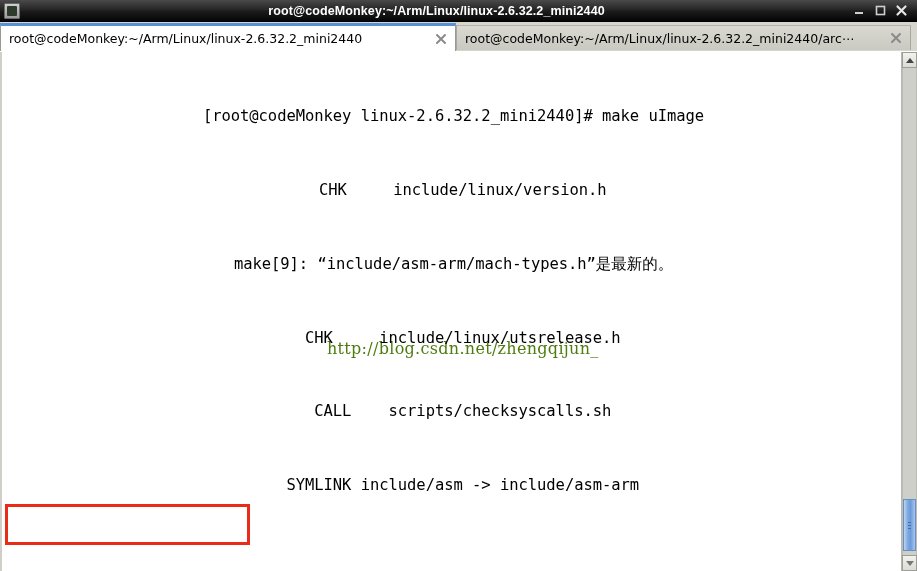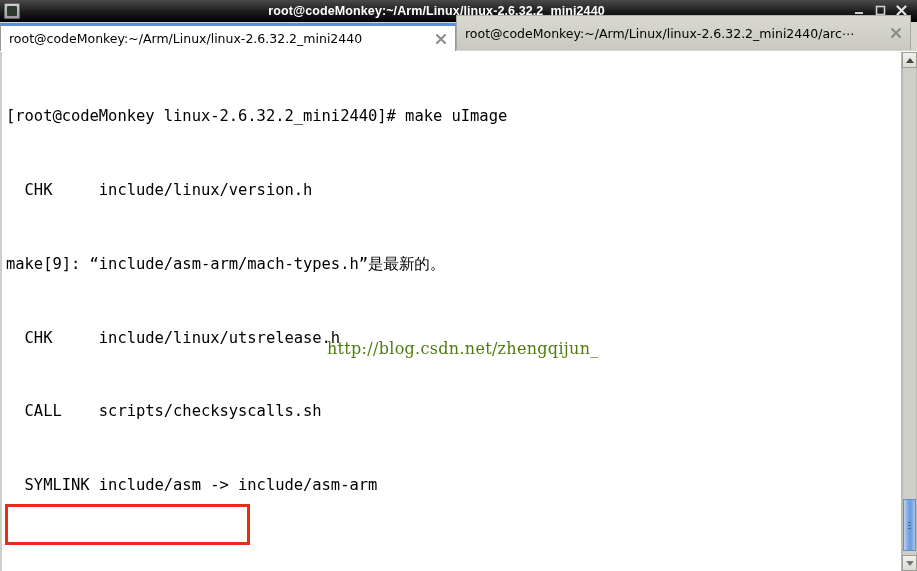--- a/index.html
+++ b/index.html
@@ -131,21 +131,21 @@
     border-left: 1px solid #9a9a94;
     border-right: 1px solid #9a9a94;
     width: 456px;
     flex: 0 0 456px;
   }
   .tab.inactive {
     background: linear-gradient(to bottom, #d9d9d1, #c9c9c1);
     border-top: 1px solid #b4b4ac;
     border-left: 1px solid #a8a8a0;
     border-right: 1px solid #a8a8a0;
-    height: 35px;
+    height: 25px;
     margin-bottom: 1px;
     width: 455px;
     flex: 0 0 455px;
   }
   .tab-label {
     flex: 1 1 auto;
     overflow: hidden;
     text-overflow: clip;
     white-space: nowrap;
   }
@@ -184,20 +184,21 @@
     color: #000000;
     white-space: pre;
     letter-spacing: -0.05px;
     padding-left: 2px;
     padding-top: 1px;
     z-index: 2;
   }
   .tline {
     height: 24.6px;
     white-space: pre;
+    text-align: center;
   }
   #watermark {
     position: absolute;
     left: 325px;
     top: 287px;
     font-family: "DejaVu Serif", "Liberation Serif", serif;
     font-size: 16px;
     color: #4d7c0f;
     white-space: nowrap;
     z-index: 1;

